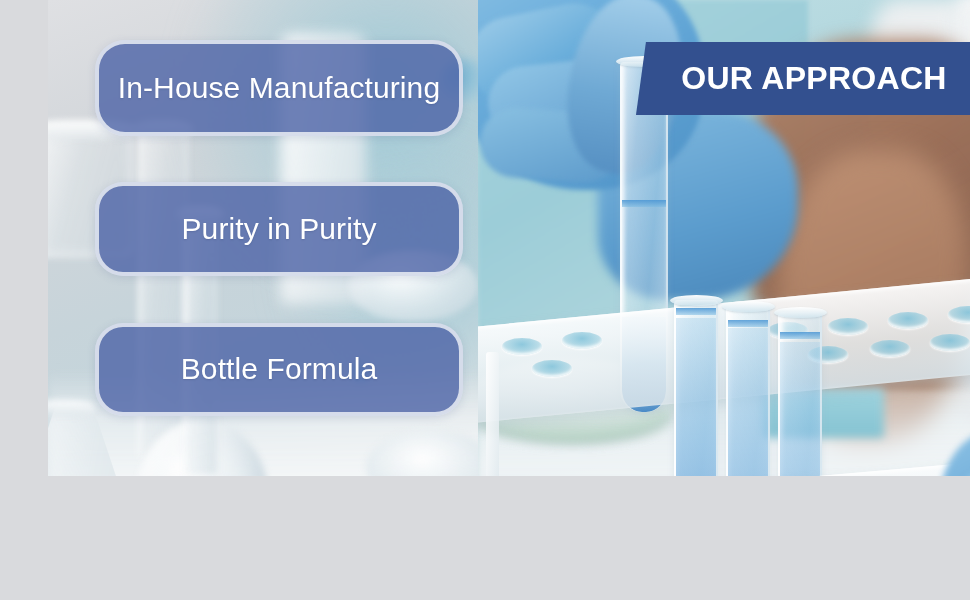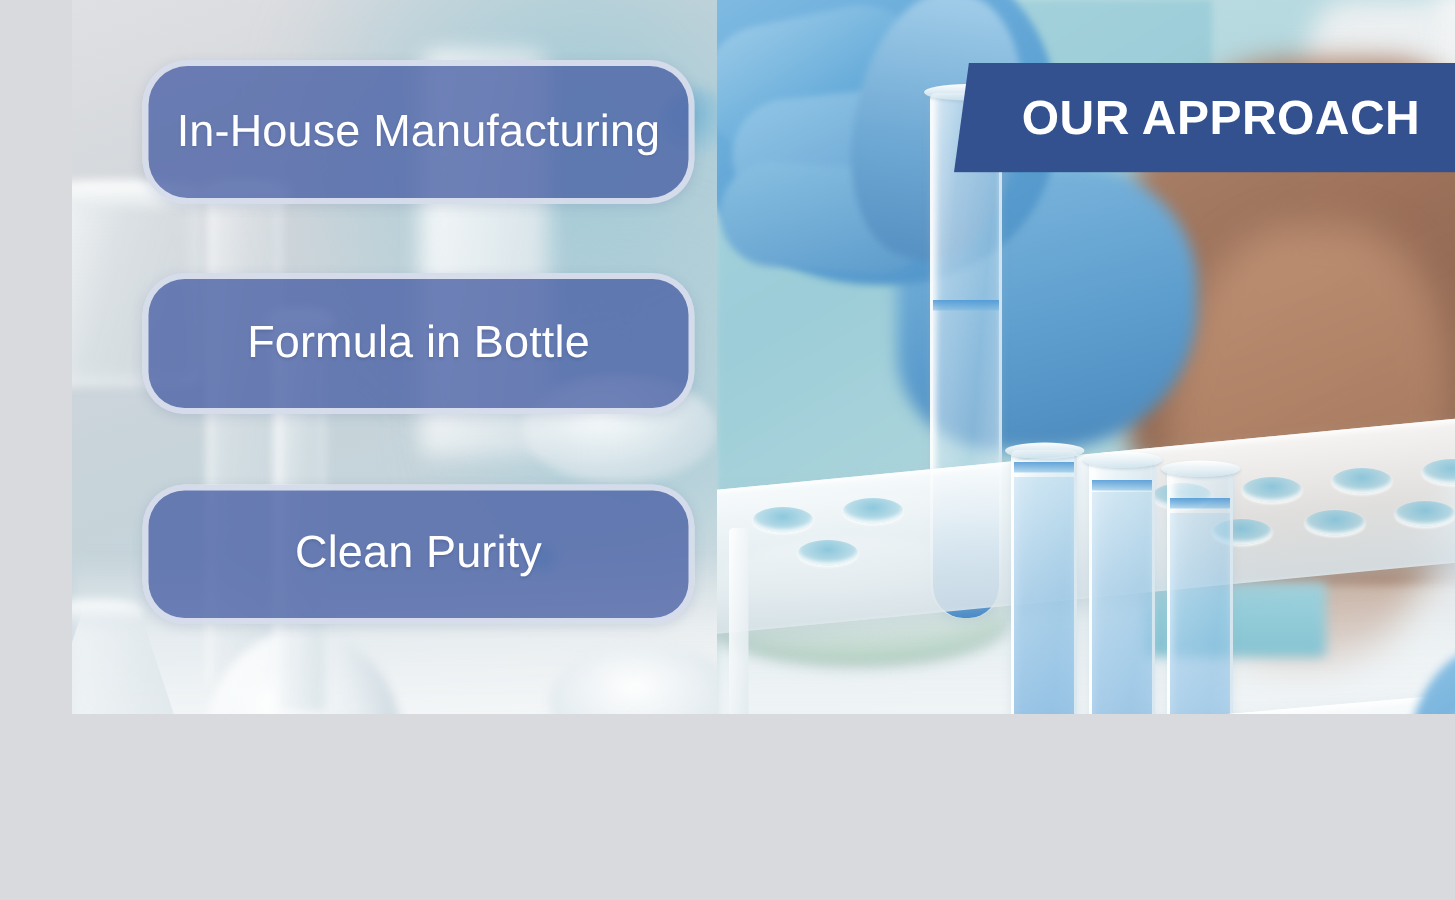--- a/index.html
+++ b/index.html
@@ -472,22 +472,22 @@
     <div class="hole-b" style="left:368px; top:552px;"></div>
     <div class="hole-b" style="left:436px; top:546px;"></div>
 
     <div class="rp rp-bench-front"></div>
     <div class="rp rp-glove2"></div>
     <div class="rp rp-glove2b"></div>
   </div>
 
   <div class="pill" id="pill-0">In-House Manufacturing</div>
 
-  <div class="pill" id="pill-1">Formula in Bottle</div>
-
-  <div class="pill" id="pill-2">Clean Purity</div>
+  <div class="pill" id="pill-1">Purity in Purity</div>
+
+  <div class="pill" id="pill-2">Bottle Formula</div>
 
 
   <div class="banner">
     <span class="banner-title">OUR APPROACH</span>
   </div>
 
 </div>
 
 </body></html>

